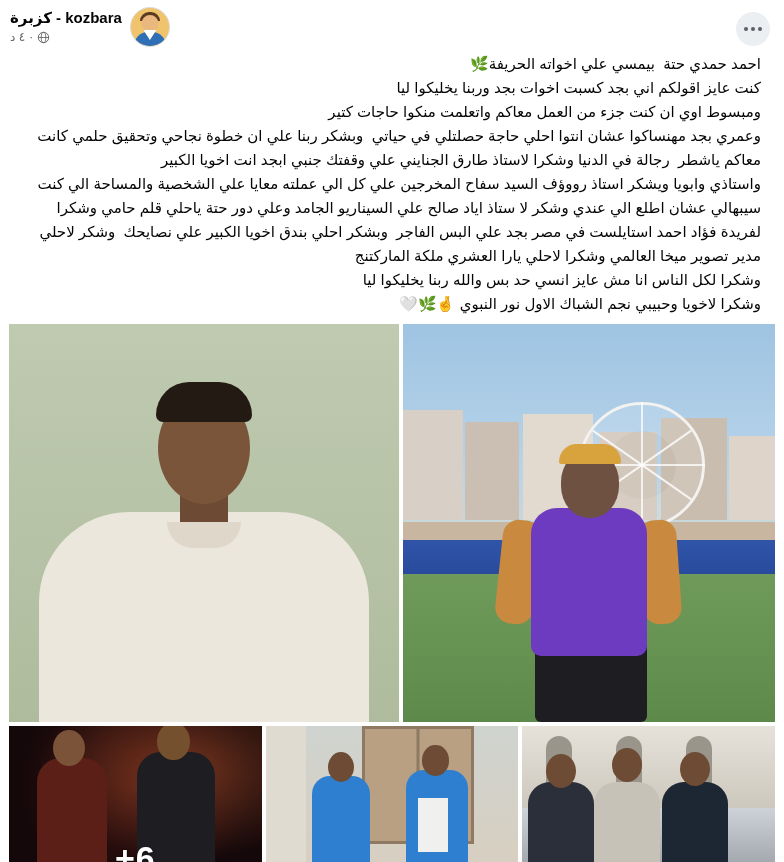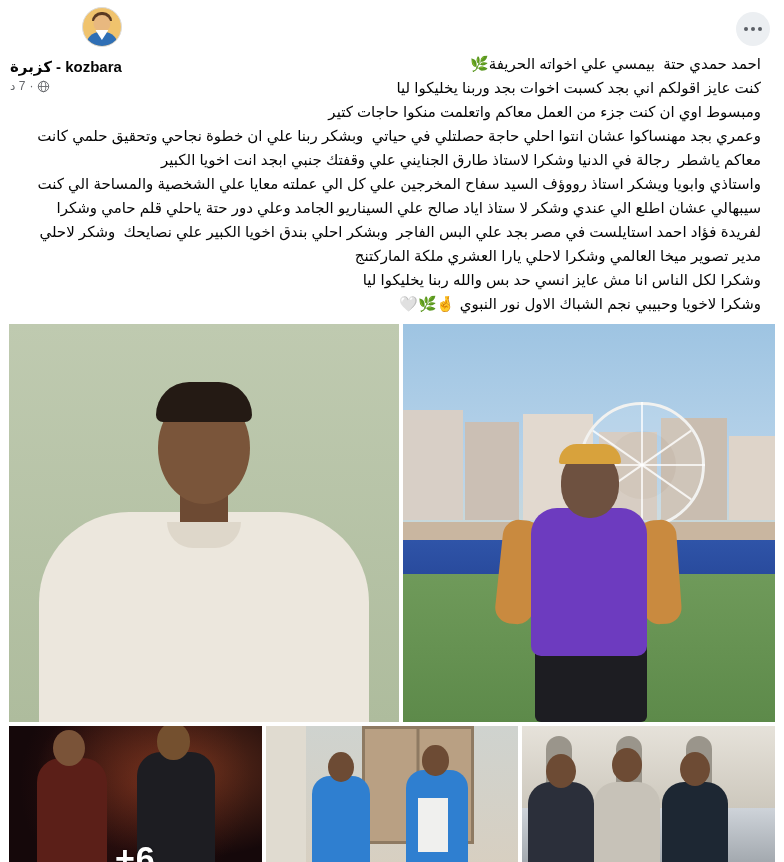--- a/index.html
+++ b/index.html
@@ -21,21 +21,21 @@
     position: relative;
     height: 50px;
     padding: 6px 10px 0 10px;
     display: flex;
     align-items: flex-start;
     justify-content: space-between;
     flex-direction: row-reverse;
   }
   .header-right {
     display: flex;
-    flex-direction: column;
+    flex-direction: row;
     align-items: flex-start;
     gap: 8px;
   }
   .avatar {
     width: 40px; height: 40px;
     border-radius: 50%;
     background: #f0c36d;
     border: 1px solid #dcdcdc;
     position: relative;
     overflow: hidden;
@@ -330,21 +330,21 @@
         <div class="page-name">kozbara - كزبرة</div>
         <div class="meta-row">
           <span class="globe-icon">
             <svg viewBox="0 0 16 16" width="13" height="13" aria-hidden="true">
               <circle cx="8" cy="8" r="6.4" fill="none" stroke="#65676b" stroke-width="1.2"></circle>
               <ellipse cx="8" cy="8" rx="2.8" ry="6.4" fill="none" stroke="#65676b" stroke-width="1.1"></ellipse>
               <line x1="1.6" y1="8" x2="14.4" y2="8" stroke="#65676b" stroke-width="1.1"></line>
             </svg>
           </span>
           <span class="sep">·</span>
-          <span>7 د</span>
+          <span>٤ د</span>
         </div>
       </div>
     </div>
 
     <div class="more-btn">
       <i></i>
       <i></i>
       <i></i>
     </div>
   </div>

